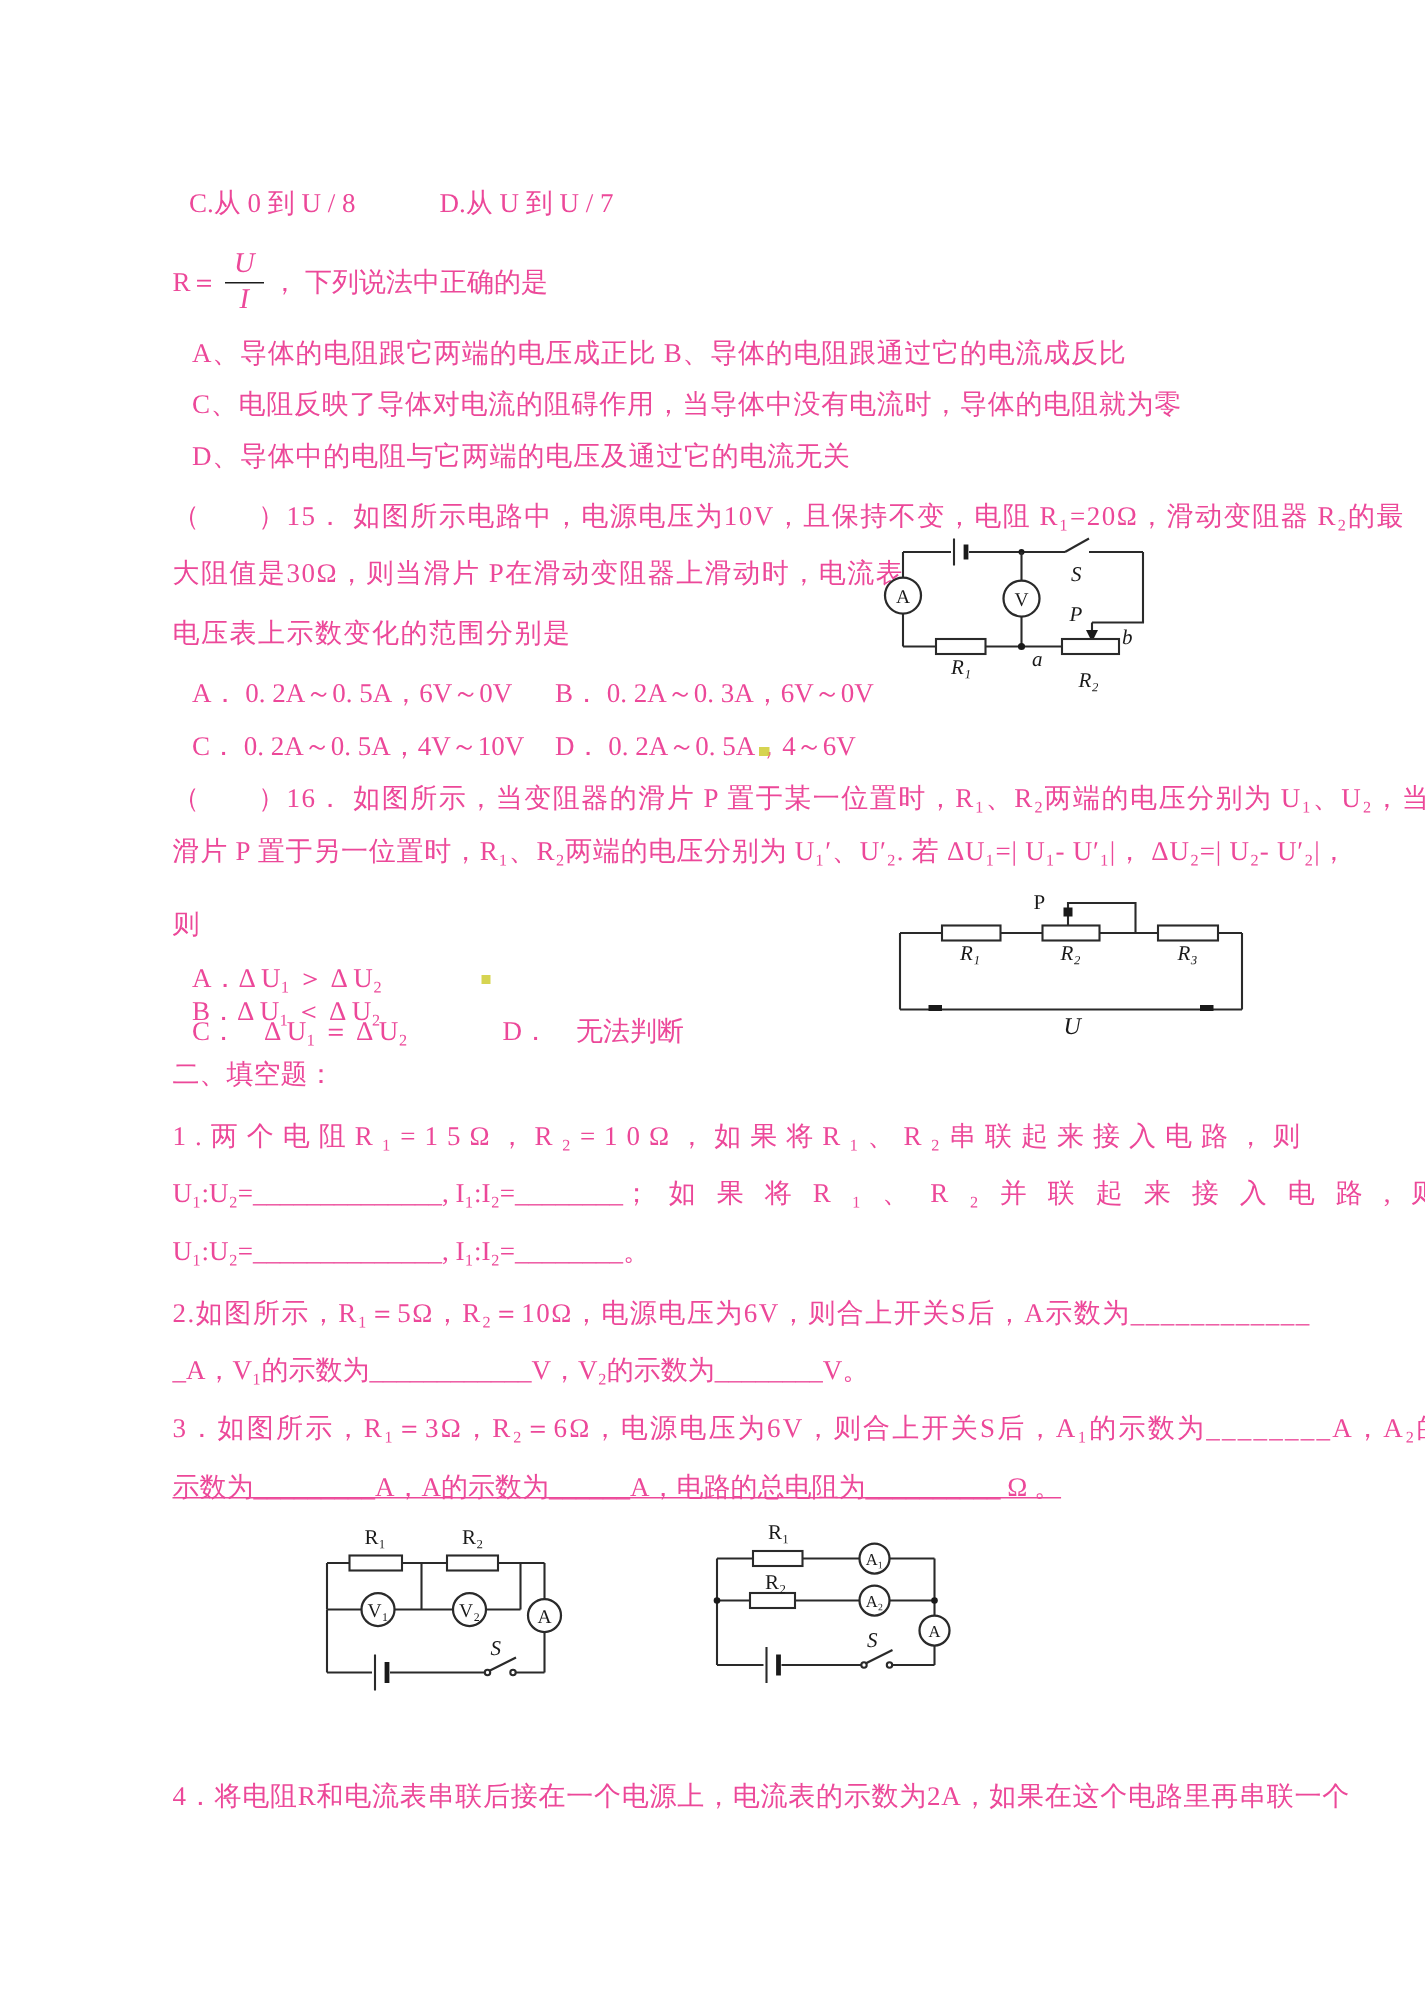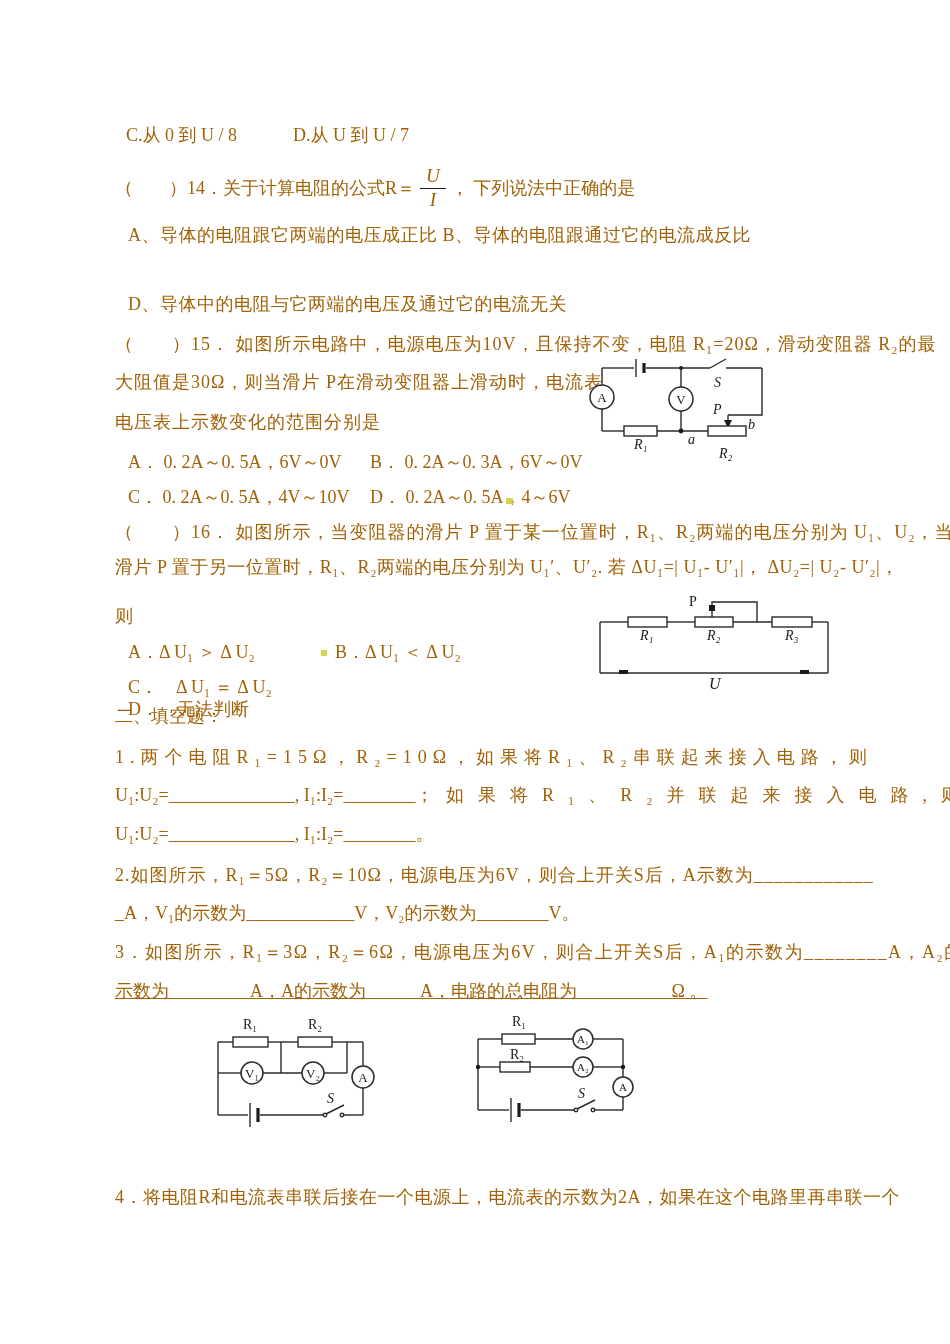--- a/index.html
+++ b/index.html
@@ -10,21 +10,21 @@
     font-family:"Liberation Serif","DejaVu Serif",serif;
     color:#1c1c1c;
     overflow:hidden;
     margin:0 auto;
   }
   .ln{
     position:absolute;
     font-size:18px;
     line-height:22px;
     white-space:nowrap;
-    color:#a16207;
+    color:#ec4899;
   }
   .ls05{letter-spacing:.5px}
   .ls1{letter-spacing:1px}
   .ls15{letter-spacing:1.5px}
   .ls6{letter-spacing:6px}
   .ls14{letter-spacing:14px}
   .optrow{display:flex;}
   .optrow .col1{display:inline-block;}
   .w242{width:242px}
   .w207{width:207px}
@@ -53,30 +53,30 @@
 <body>
 
 <div id="page">
 
   <div class="ln" style="top:124px;left:126px;display:flex;">
     <span>C.从 0 到 U / 8</span>
     <span style="margin-left:56px">D.从 U 到 U / 7</span>
   </div>
 
   <div class="ln stem14" style="top:160px;left:115px;">
-    <span>（　　）14．关于计算电阻的公式 </span>
     <span class="serifup">R＝</span>
     <span class="frac">
       <span class="num">U</span>
       <span class="den">I</span>
     </span>
     <span>， 下列说法中正确的是</span>
   </div>
 
   <div class="ln ls05" style="top:224px;left:128px;">A、导体的电阻跟它两端的电压成正比 B、导体的电阻跟通过它的电流成反比</div>
+  <div class="ln ls05" style="top:258px;left:128px;">C、电阻反映了导体对电流的阻碍作用，当导体中没有电流时，导体的电阻就为零</div>
   <div class="ln ls05" style="top:293px;left:128px;">D、导体中的电阻与它两端的电压及通过它的电流无关</div>
 
   <div class="ln ls1" style="top:333px;left:115px;">（　　）15．  如图所示电路中，电源电压为10V，且保持不变，电阻 R₁=20Ω，滑动变阻器 R₂的最</div>
   <div class="ln ls1" style="top:371px;left:115px;">大阻值是30Ω，则当滑片 P在滑动变阻器上滑动时，电流表、</div>
   <div class="ln ls1" style="top:411px;left:115px;">电压表上示数变化的范围分别是</div>
 
   <div class="ln optrow" style="top:451px;left:128px;">
     <span class="col1 w242">A．  0. 2A～0. 5A，6V～0V</span>
     <span>B．  0. 2A～0. 3A，6V～0V</span>
   </div>
@@ -119,25 +119,25 @@
     <text class="lbl-it" x="48" y="95">R₁</text>
     <text class="lbl-it" x="102" y="90">a</text>
     <text class="lbl-it" x="133" y="104">R₂</text>
     <text class="lbl-it" x="162" y="75">b</text>
   </svg>
 
   <div class="ln ls1" style="top:521px;left:115px;">（　　）16．  如图所示，当变阻器的滑片 P 置于某一位置时，R₁、R₂两端的电压分别为 U₁、U₂，当</div>
   <div class="ln ls05" style="top:556px;left:115px;">滑片 P 置于另一位置时，R₁、R₂两端的电压分别为 U₁′、U′₂. 若 ΔU₁=| U₁- U′₁|， ΔU₂=| U₂- U′₂|，</div>
   <div class="ln" style="top:605px;left:115px;">则</div>
 
-  <div class="ln optrow" style="top:641px;left:128px;">
+  <div class="ln optrow" style="top:641px;left:128px;flex-direction:column;">
     <span class="col1 w207">A．Δ U₁ ＞ Δ U₂</span>
     <span>B．Δ U₁ ＜ Δ U₂</span>
   </div>
-  <div class="ln optrow" style="top:676px;left:128px;flex-direction:column;">
+  <div class="ln optrow" style="top:676px;left:128px;">
     <span class="col1 w207">C．　Δ U₁ ＝ Δ U₂</span>
     <span>D．　无法判断</span>
   </div>
 
   <svg class="diag" style="left:595px;top:588px;" width="260" height="112" viewBox="0 0 260 112">
 
     <polyline class="wire" points="5,34 33,34"></polyline>
     <rect class="box" x="33" y="29" width="39" height="10"></rect>
     <polyline class="wire" points="72,34 100,34"></polyline>
     <rect class="box" x="100" y="29" width="38" height="10"></rect>

